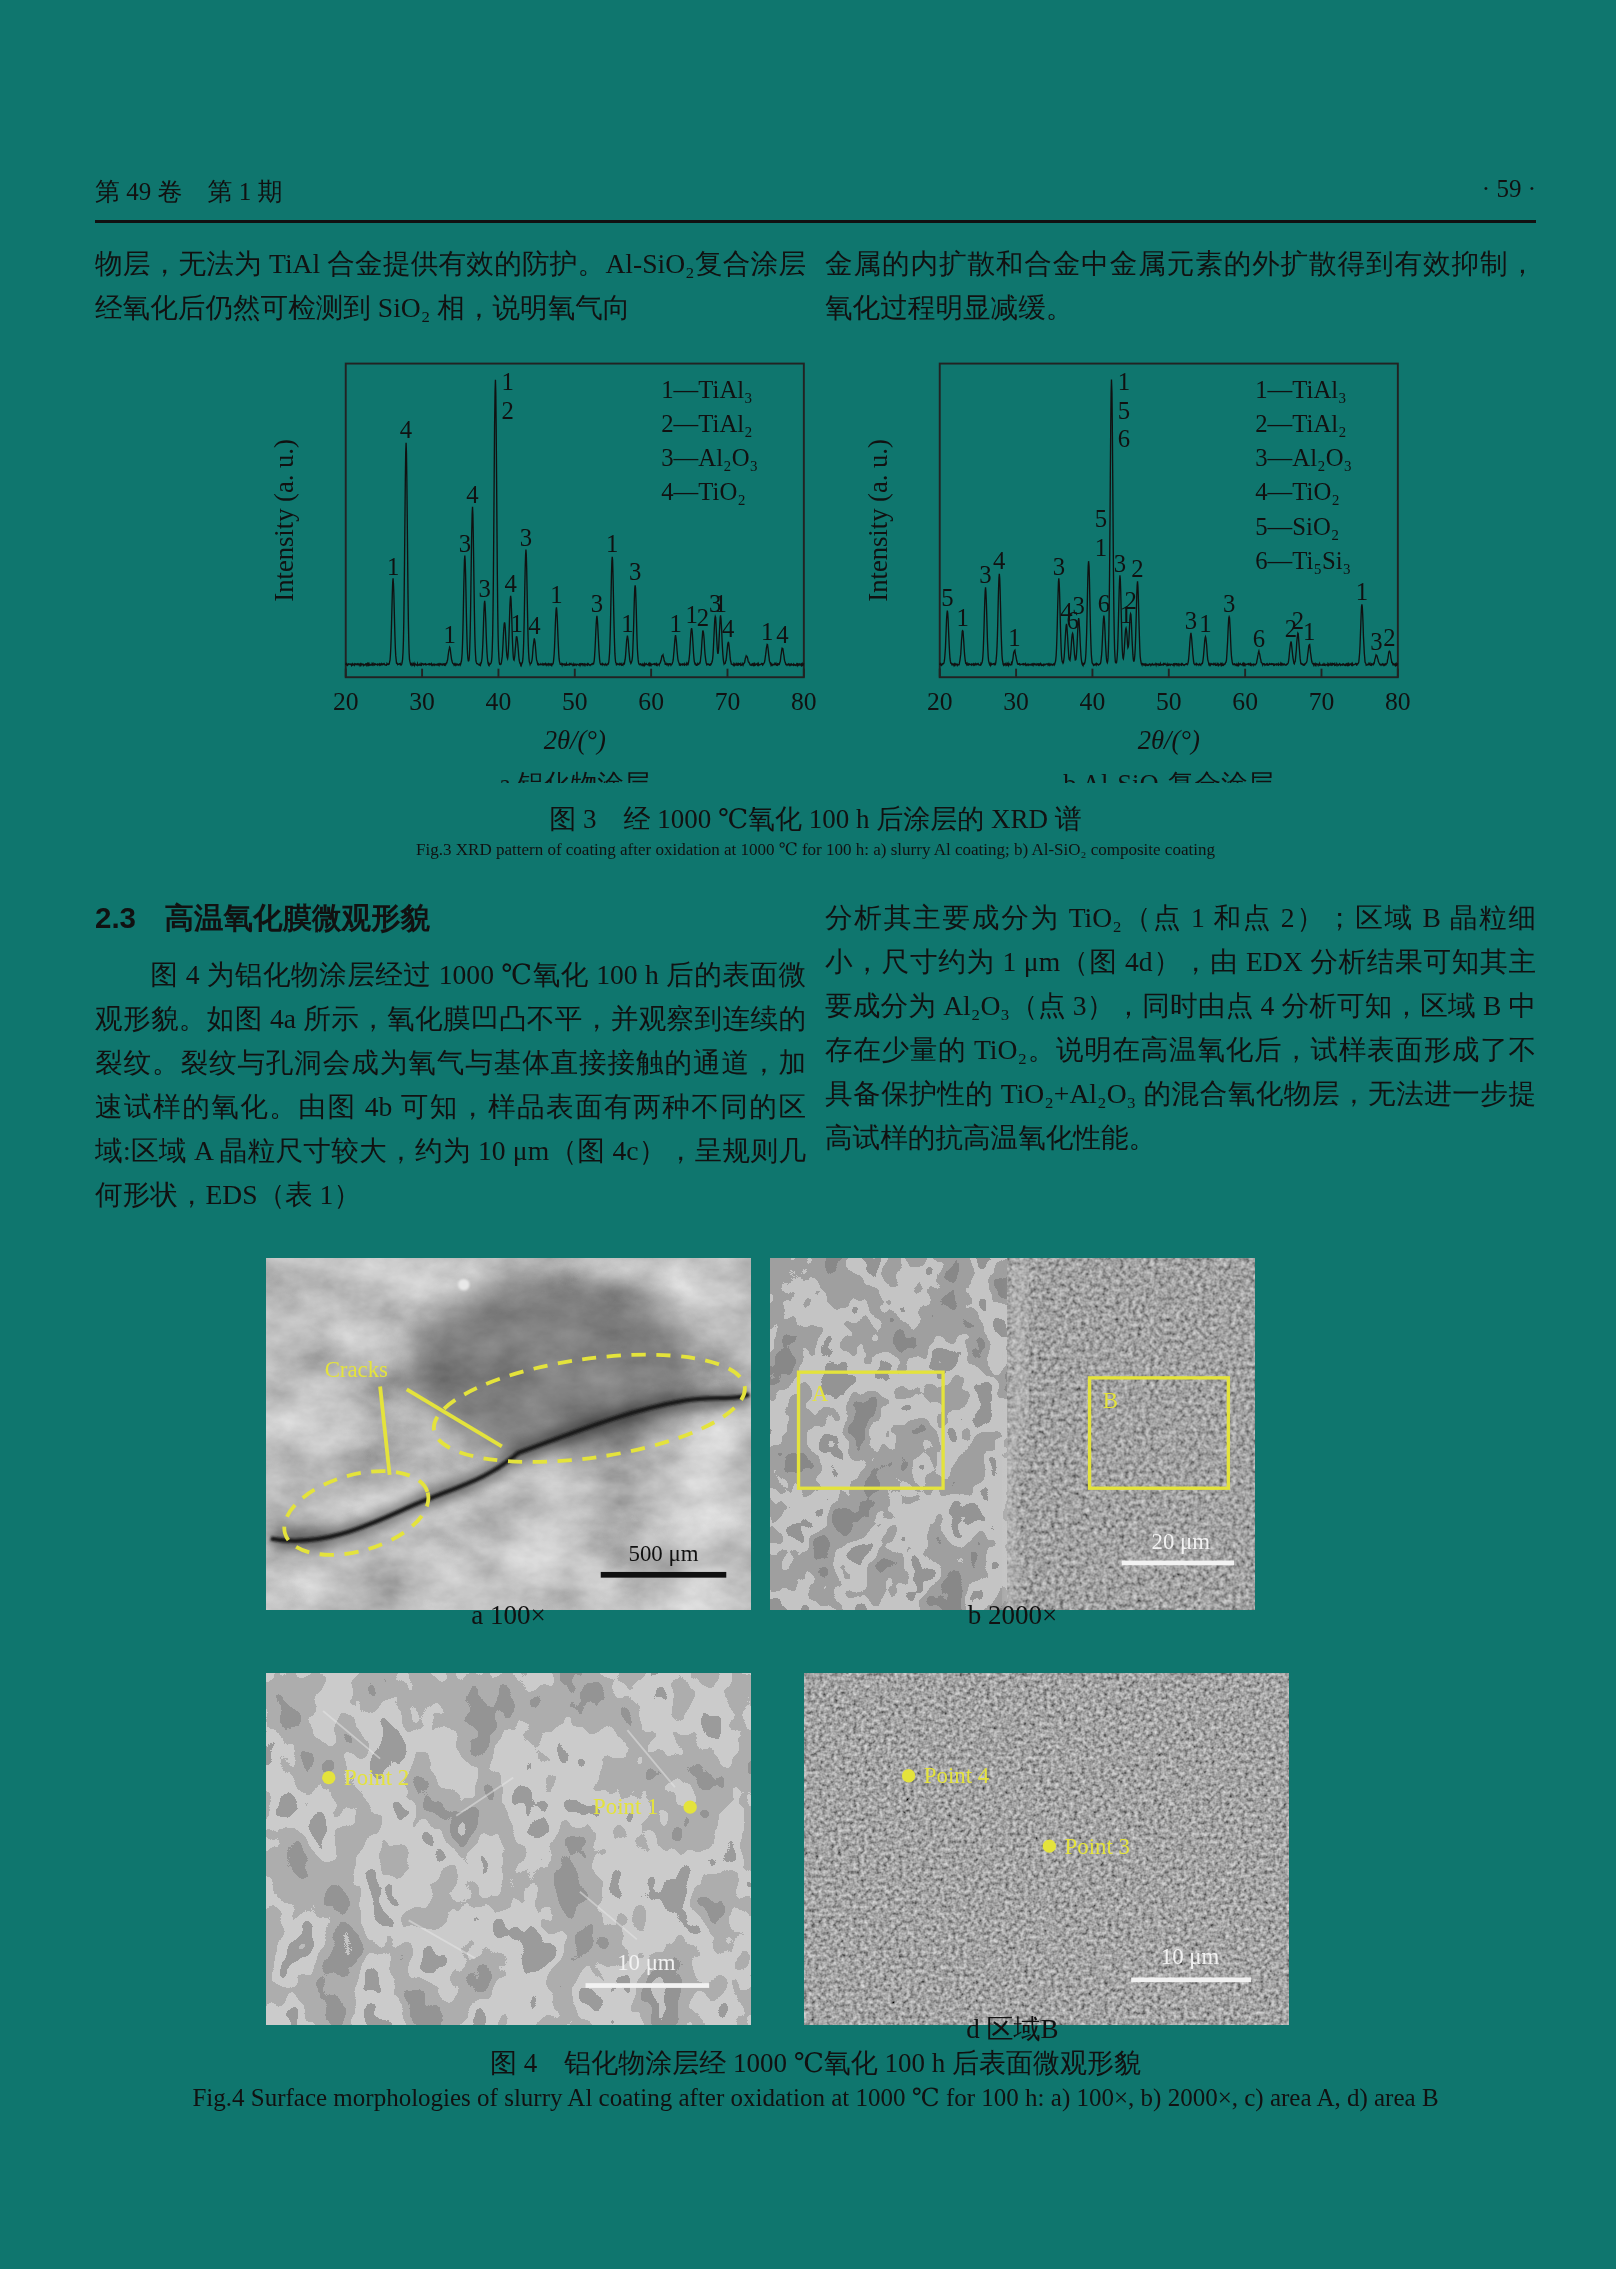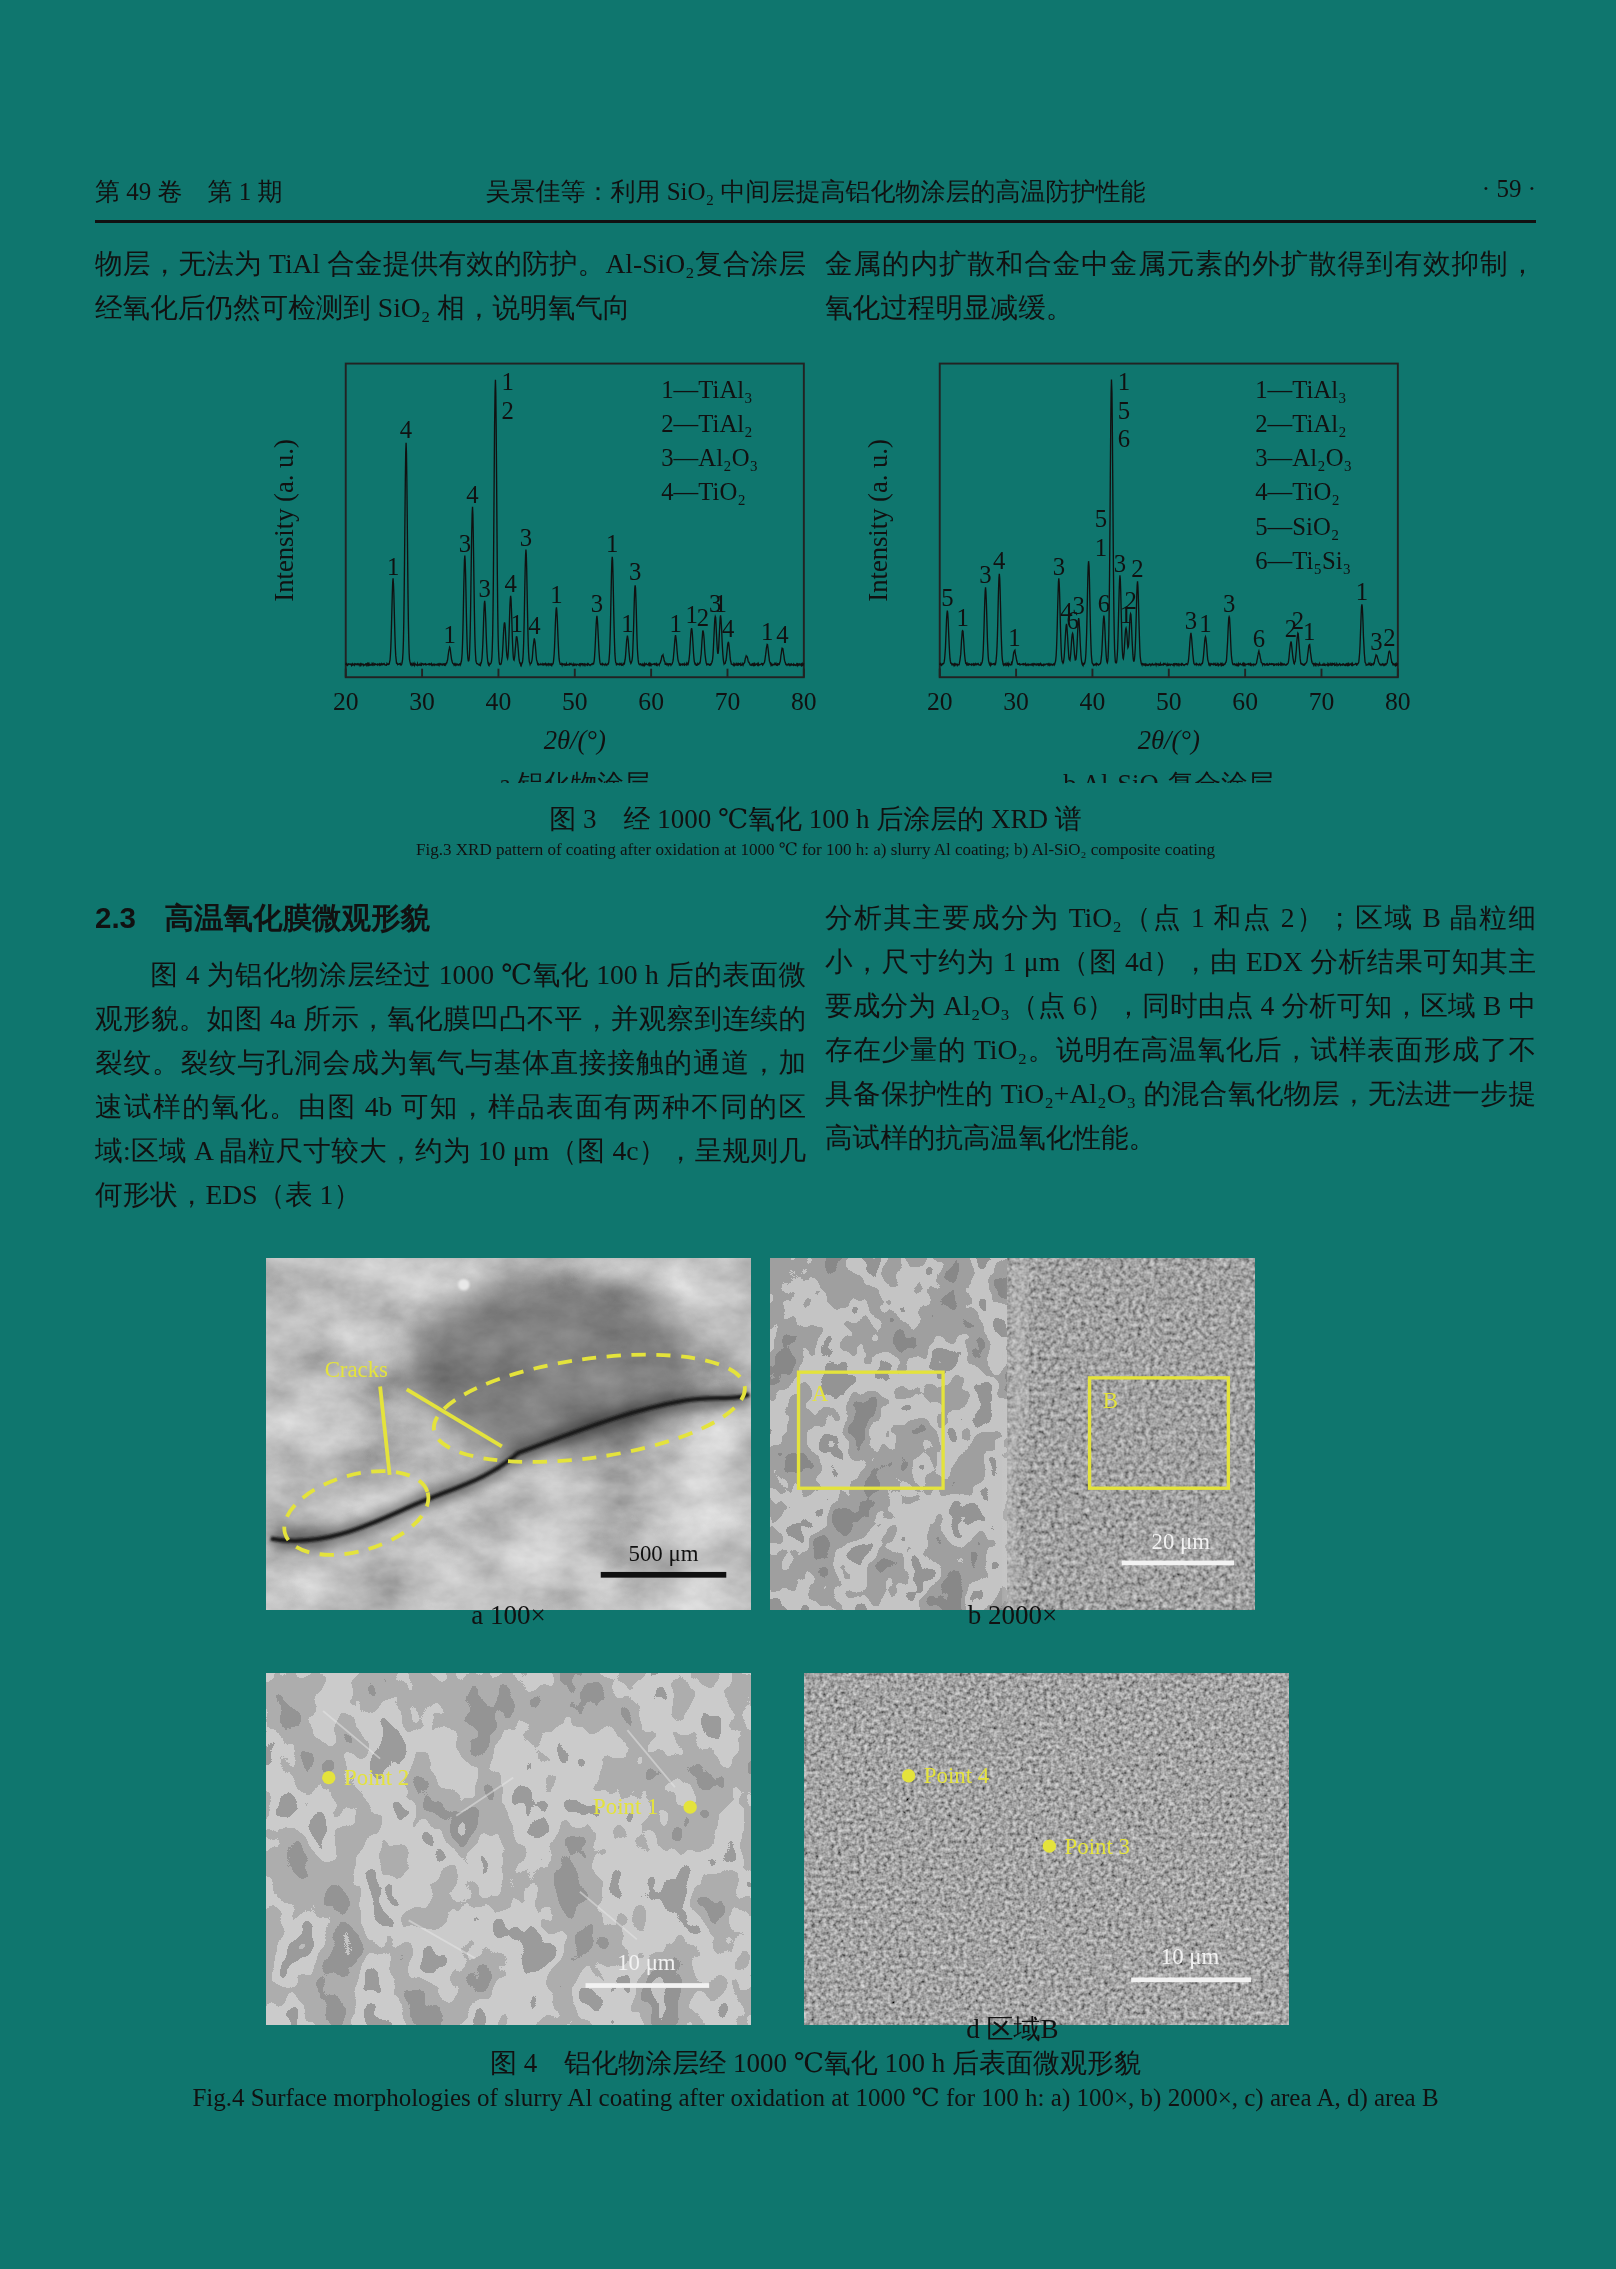--- a/index.html
+++ b/index.html
@@ -43,21 +43,20 @@
   .wtext{fill:#f2f2f2;font-size:24px;font-family:"Liberation Serif","DejaVu Serif",serif;}
   .ktext{fill:#101010;font-size:24px;font-family:"Liberation Serif","DejaVu Serif",serif;}
 </style>
 </head>
 <body>
 
 <div class="page">
 
   <div class="pagehead">
     <span class="ph-left">第 49 卷　第 1 期</span>
-    <span class="ph-center">吴景佳等：利用 SiO₂ 中间层提高铝化物涂层的高温防护性能</span>
     <span class="ph-right">· 59 ·</span>
   </div>
   <div class="headrule"></div>
 
   <div class="cols top-cols">
     <p class="col leftc">物层，无法为 TiAl 合金提供有效的防护。Al-SiO₂复合涂层经氧化后仍然可检测到 SiO₂ 相，说明氧气向</p>
     <p class="col rightc">金属的内扩散和合金中金属元素的外扩散得到有效抑制，氧化过程明显减缓。</p>
   </div>
 
   <div class="fig3">
@@ -170,21 +169,21 @@
   </div>
   <div class="figcap cap-f3-zh">图 3　经 1000 ℃氧化 100 h 后涂层的 XRD 谱</div>
   <div class="figcap cap-f3-en">Fig.3 XRD pattern of coating after oxidation at 1000 ℃ for 100 h: a) slurry Al coating; b) Al-SiO₂ composite coating</div>
 
   <div class="cols sec23">
     <div class="col leftc">
       <h2 class="sec"><span class="secnum">2.3</span><span>高温氧化膜微观形貌</span></h2>
       <p class="indent">图 4 为铝化物涂层经过 1000 ℃氧化 100 h 后的表面微观形貌。如图 4a 所示，氧化膜凹凸不平，并观察到连续的裂纹。裂纹与孔洞会成为氧气与基体直接接触的通道，加速试样的氧化。由图 4b 可知，样品表面有两种不同的区域:区域 A 晶粒尺寸较大，约为 10 μm（图 4c），呈规则几何形状，EDS（表 1）</p>
     </div>
     <div class="col rightc">
-      <p>分析其主要成分为 TiO₂（点 1 和点 2）；区域 B 晶粒细小，尺寸约为 1 μm（图 4d），由 EDX 分析结果可知其主要成分为 Al₂O₃（点 6），同时由点 4 分析可知，区域 B 中存在少量的 TiO₂。说明在高温氧化后，试样表面形成了不具备保护性的 TiO₂+Al₂O₃ 的混合氧化物层，无法进一步提高试样的抗高温氧化性能。</p>
+      <p>分析其主要成分为 TiO₂（点 1 和点 2）；区域 B 晶粒细小，尺寸约为 1 μm（图 4d），由 EDX 分析结果可知其主要成分为 Al₂O₃（点 3），同时由点 4 分析可知，区域 B 中存在少量的 TiO₂。说明在高温氧化后，试样表面形成了不具备保护性的 TiO₂+Al₂O₃ 的混合氧化物层，无法进一步提高试样的抗高温氧化性能。</p>
     </div>
   </div>
 
   <svg width="0" height="0" style="position:absolute" aria-hidden="true">
     <defs>
       <filter id="texA" x="0" y="0" width="100%" height="100%">
         <feTurbulence type="fractalNoise" baseFrequency="0.012 0.02" numOctaves="5" seed="7"></feTurbulence>
         <feColorMatrix type="saturate" values="0"></feColorMatrix>
         <feComponentTransfer>
           <feFuncR type="linear" slope="0.85" intercept="0.10"></feFuncR>

